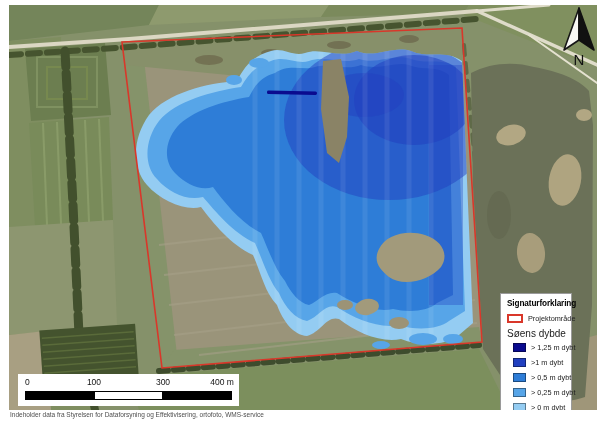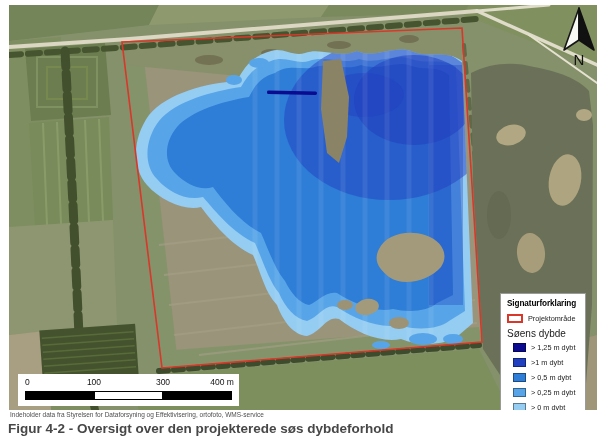--- a/index.html
+++ b/index.html
@@ -22,21 +22,21 @@
   .scalebar .ticks span{position:absolute;top:0;white-space:nowrap}
   .scalebar .t0{left:0}
   .scalebar .t1{left:33.33%;transform:translateX(-50%)}
   .scalebar .t2{left:66.67%;transform:translateX(-50%)}
   .scalebar .t3{left:100%;transform:translateX(-92%)}
   .scalebar .bar{display:flex;height:9px;border:1px solid #000;margin-top:2px}
   .scalebar .seg{flex:1 1 0}
   .seg.b{background:#000}.seg.w{background:#fff;border-left:1px solid #000;border-right:1px solid #000}
 
   
-  .legend{position:absolute;left:491px;top:288px;width:86px;background:#fff;border:1px solid #9a9a9a;padding:5px 5px 6px 6px}
+  .legend{position:absolute;left:491px;top:288px;width:72px;background:#fff;border:1px solid #9a9a9a;padding:5px 5px 6px 6px}
   .legend .title{font-size:8.2px;font-weight:bold;letter-spacing:-0.1px;color:#000;white-space:nowrap;margin-bottom:6px}
   .legend .row{display:flex;align-items:center;margin-bottom:4px}
   .legend .proj-swatch{width:16px;height:9px;background:#fff;border:2px solid var(--project-red);margin-right:5px;flex:none}
   .legend .depth-header{font-size:10px;color:#222;margin:5px 0 4px 0}
   .legend .drow{display:flex;align-items:center;margin:0 0 6px 6px}
   .legend .dsw{width:13px;height:8.5px;border:1px solid rgba(0,0,0,.4);margin-right:5px;flex:none}
   .legend .lbl{font-size:7.3px;color:#222;white-space:nowrap}
 
   .attribution{position:absolute;left:10px;top:411px;font-size:6.5px;color:#4d4d4d;white-space:nowrap}
   .caption{position:absolute;left:8px;top:421px;font-size:13.5px;font-weight:bold;color:#474747;white-space:nowrap}
@@ -233,14 +233,13 @@
         <span class="lbl">&gt; 0,25 m dybt</span>
       </div>
       <div class="drow">
         <span class="dsw" style="background: rgb(148, 204, 242);"></span>
         <span class="lbl">&gt; 0 m dybt</span>
       </div>
     </div>
   </div>
 
   <div class="attribution">Indeholder data fra Styrelsen for Dataforsyning og Effektivisering, ortofoto, WMS-service</div>
-  <div class="caption">Figur 4-2 - Oversigt over den projekterede søs dybdeforhold</div>
 </div>
 
 </body></html>

